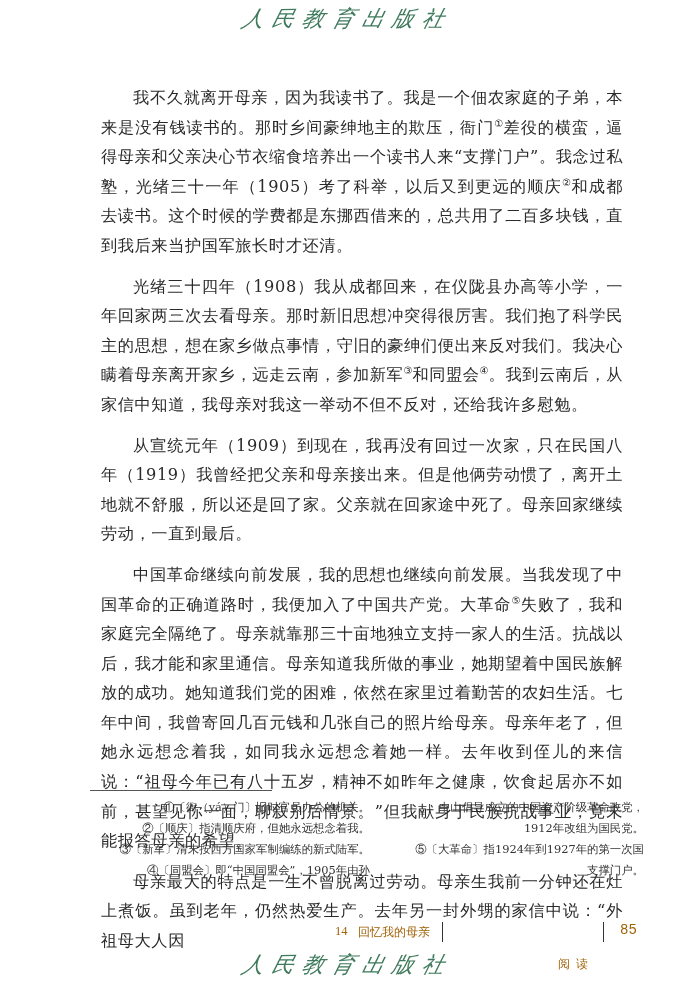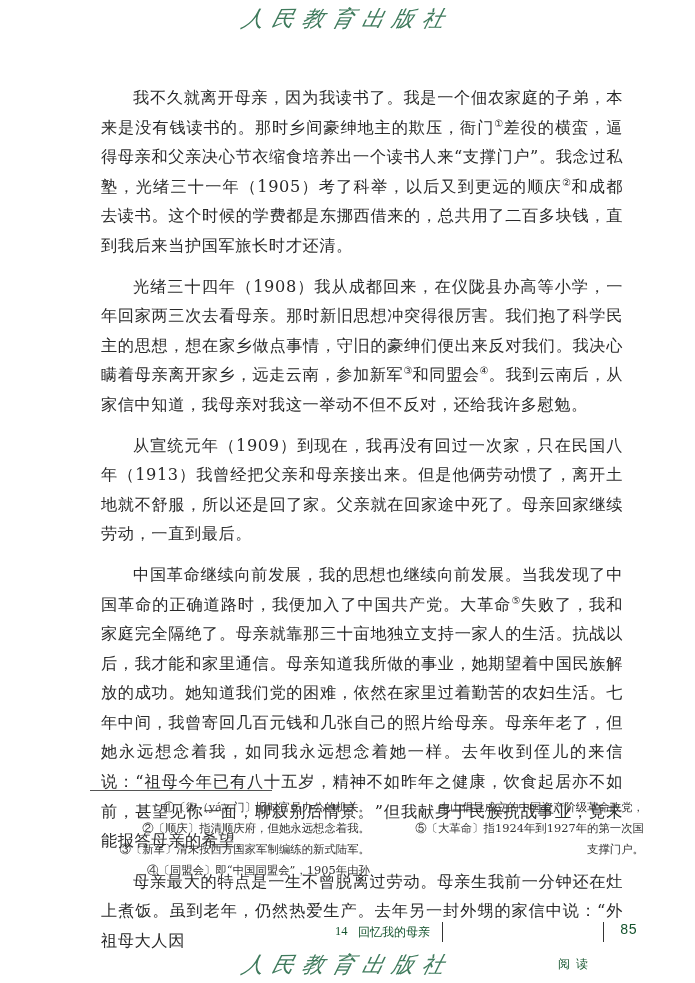--- a/index.html
+++ b/index.html
@@ -83,21 +83,21 @@
     .fn-line { white-space: nowrap; }
     .fn-cont { padding-left: 16px; white-space: nowrap; }
 
     .page-footer {
       position: absolute;
       top: 920px;
       left: 0;
       width: 695px;
       height: 24px;
       font-size: 12px;
-      color: #14532d;
+      color: #a16207;
     }
     .chapter-num {
       position: absolute;
       left: 335px;
       top: 4px;
       font-family: "Liberation Serif", serif;
       font-size: 12.5px;
     }
     .chapter-title {
       position: absolute;
@@ -136,36 +136,37 @@
     }
   </style>
 </head>
 <body>
 
 <div class="publisher-logo logo-top">人民教育出版社</div>
 
 <div class="body-text">
   <p class="para"><span>我不久就离开母亲，因为我读书了。我是一个佃农家庭的子弟，本来是没有钱读书的。那时乡间豪绅地主的欺压，衙门</span><sup class="fn">①</sup><span>差役的横蛮，逼得母亲和父亲决心节衣缩食培养出一个读书人来“支撑门户”。我念过私塾，光绪三十一年（1905）考了科举，以后又到更远的顺庆</span><sup class="fn">②</sup><span>和成都去读书。这个时候的学费都是东挪西借来的，总共用了二百多块钱，直到我后来当护国军旅长时才还清。</span></p>
   <p class="para"><span>光绪三十四年（1908）我从成都回来，在仪陇县办高等小学，一年回家两三次去看母亲。那时新旧思想冲突得很厉害。我们抱了科学民主的思想，想在家乡做点事情，守旧的豪绅们便出来反对我们。我决心瞒着母亲离开家乡，远走云南，参加新军</span><sup class="fn">③</sup><span>和同盟会</span><sup class="fn">④</sup><span>。我到云南后，从家信中知道，我母亲对我这一举动不但不反对，还给我许多慰勉。</span></p>
-  <p class="para"><span>从宣统元年（1909）到现在，我再没有回过一次家，只在民国八年（1913）我曾经把父亲和母亲接出来。但是他俩劳动惯了，离开土地就不舒服，所以还是回了家。父亲就在回家途中死了。母亲回家继续劳动，一直到最后。</span></p>
+  <p class="para"><span>从宣统元年（1909）到现在，我再没有回过一次家，只在民国八年（1919）我曾经把父亲和母亲接出来。但是他俩劳动惯了，离开土地就不舒服，所以还是回了家。父亲就在回家途中死了。母亲回家继续劳动，一直到最后。</span></p>
   <p class="para"><span>中国革命继续向前发展，我的思想也继续向前发展。当我发现了中国革命的正确道路时，我便加入了中国共产党。大革命</span><sup class="fn">⑤</sup><span>失败了，我和家庭完全隔绝了。母亲就靠那三十亩地独立支持一家人的生活。抗战以后，我才能和家里通信。母亲知道我所做的事业，她期望着中国民族解放的成功。她知道我们党的困难，依然在家里过着勤苦的农妇生活。七年中间，我曾寄回几百元钱和几张自己的照片给母亲。母亲年老了，但她永远想念着我，如同我永远想念着她一样。去年收到侄儿的来信说：“祖母今年已有八十五岁，精神不如昨年之健康，饮食起居亦不如前，甚望见你一面，聊叙别后情景。”但我献身于民族抗战事业，竟未能报答母亲的希望。</span></p>
   <p class="para"><span>母亲最大的特点是一生不曾脱离过劳动。母亲生我前一分钟还在灶上煮饭。虽到老年，仍然热爱生产。去年另一封外甥的家信中说：“外祖母大人因</span></p>
 </div>
 
 <div class="fn-rule"></div>
 
 <div class="footnotes-left">
   <div class="fn-line">①〔衙（yá）门〕旧时官员办公的机关。</div>
   <div class="fn-line">②〔顺庆〕指清顺庆府，但她永远想念着我。</div>
   <div class="fn-line">③〔新军〕清末按西方国家军制编练的新式陆军。</div>
   <div class="fn-line">④〔同盟会〕即“中国同盟会”，1905年由孙</div>
 </div>
 
 <div class="footnotes-right">
   <div class="fn-cont">中山倡导成立的中国资产阶级革命政党，</div>
+  <div class="fn-cont">1912年改组为国民党。</div>
   <div class="fn-line">⑤〔大革命〕指1924年到1927年的第一次国</div>
   <div class="fn-cont">支撑门户。</div>
 </div>
 
 <div class="page-footer">
   <span class="chapter-num">14</span>
   <span class="chapter-title">回忆我的母亲</span>
   <span class="divider-1"></span>
   <span class="section-label">阅读</span>
   <span class="divider-2"></span>

